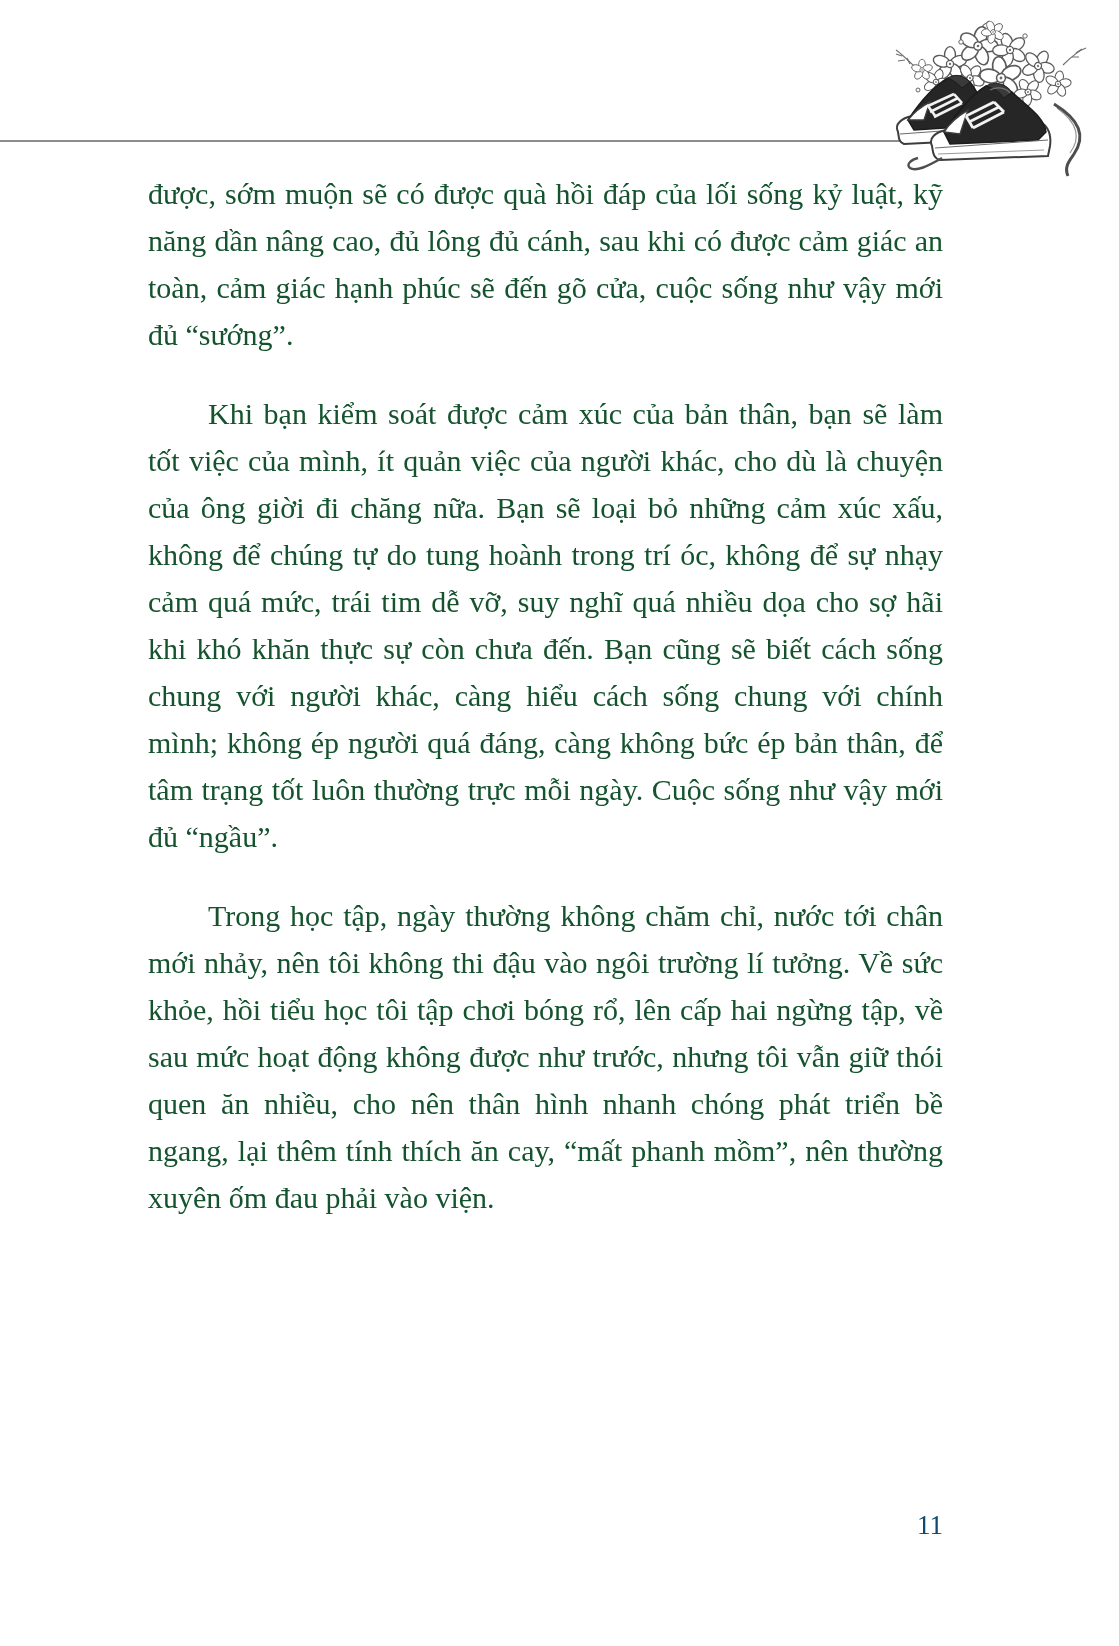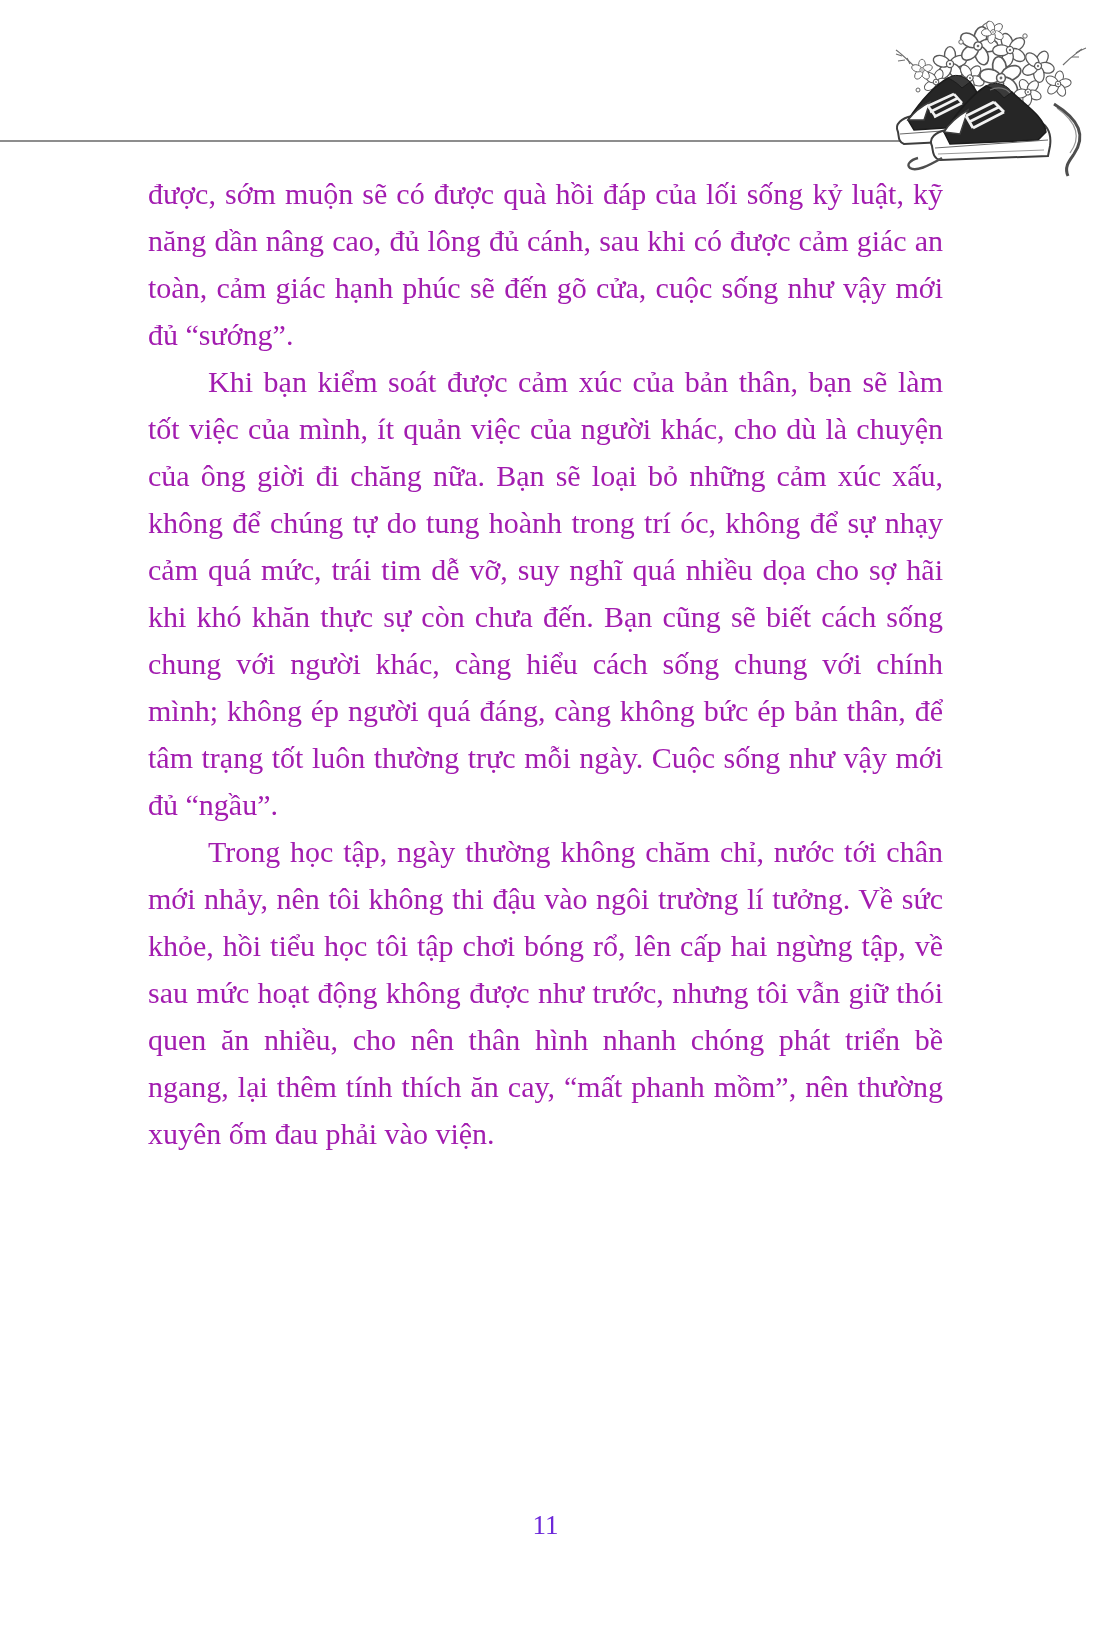--- a/index.html
+++ b/index.html
@@ -32,33 +32,33 @@
   .body-text {
     position: absolute;
     left: 148px;
     top: 170px;
     width: 795px;
   }
   .para {
     font-size: 30px;
     line-height: 47px;
     text-align: justify;
-    color: #a21caf;
+    color: #14532d;
     font-family: Liberation Serif, serif;
   }
-  .para + .para { margin-top: 0; }
+  .para + .para { margin-top: 32px; }
   .para.indent { text-indent: 60px; }
   .page-number {
     position: absolute;
     top: 1510px;
     left: 148px;
     width: 795px;
-    text-align: center;
+    text-align: right;
     font-size: 27px;
-    color: #6d28d9;
+    color: #0c4a6e;
   }
 </style>
 </head>
 <body>
 
 <div class="page">
 
   <div class="header-rule"></div>
 
   <svg class="illustration" viewBox="0 0 252 165" xmlns="http://www.w3.org/2000/svg">

